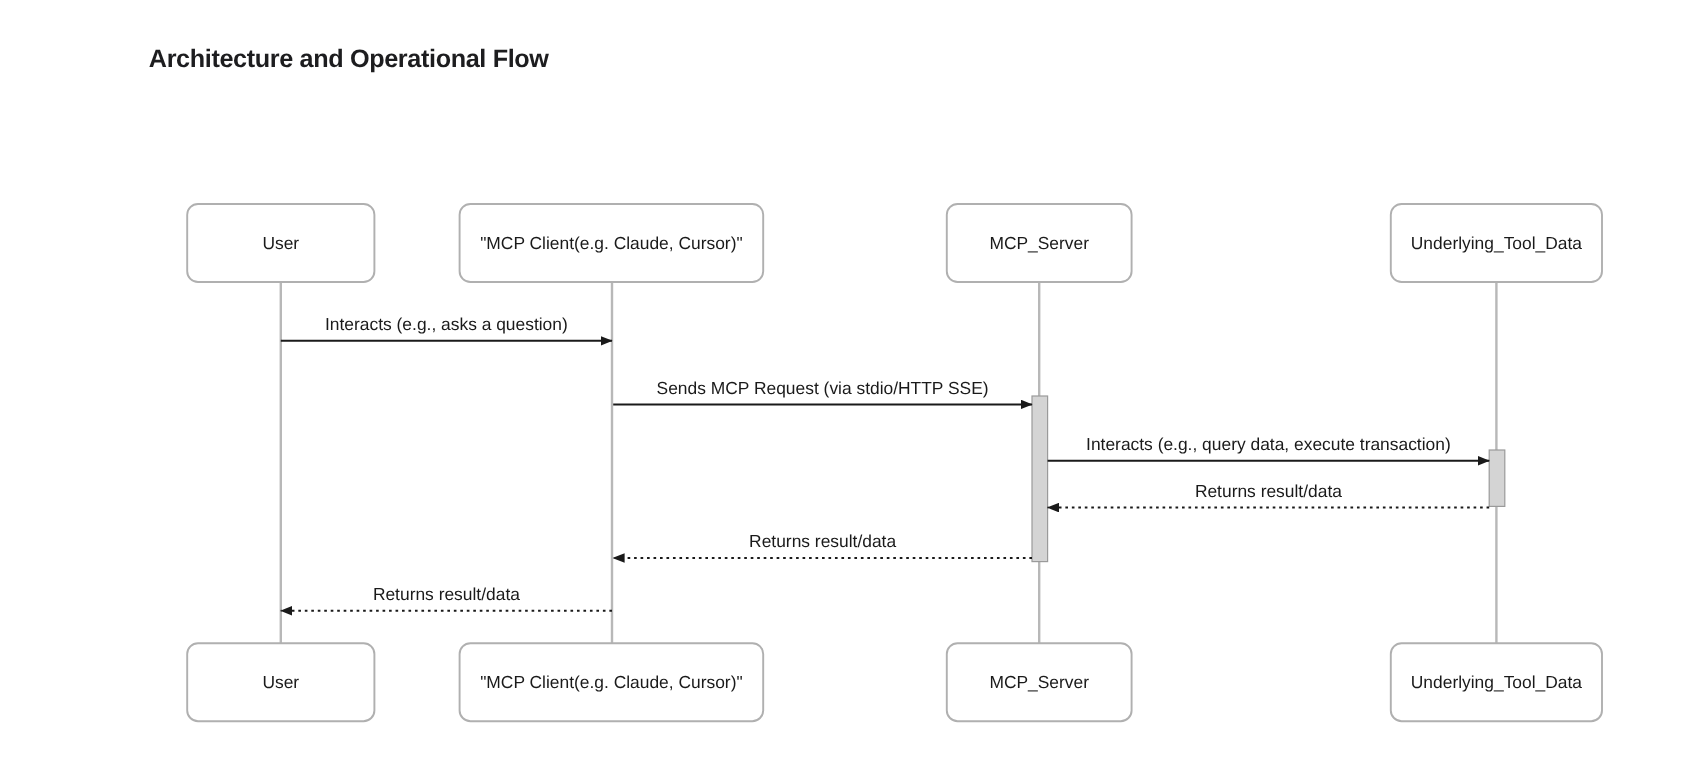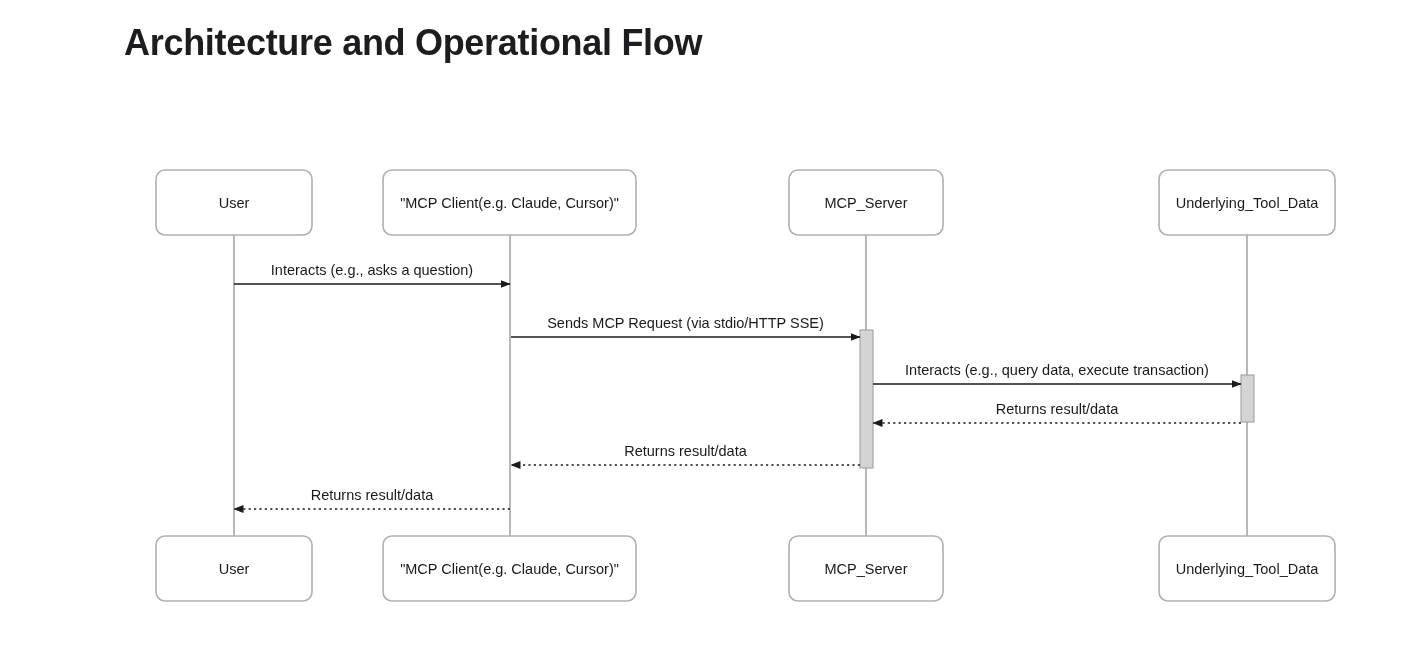--- a/index.html
+++ b/index.html
@@ -10,22 +10,22 @@
   body {
     width: 1414px;
     height: 650px;
     position: relative;
     font-family: "Liberation Sans", sans-serif;
     overflow: hidden;
   }
   #page-title {
     position: absolute;
     left: 124px;
-    top: 22px;
-    font-size: 36px;
+    top: 38px;
+    font-size: 21px;
     font-weight: 700;
     letter-spacing: -0.3px;
     color: #1d1d1f;
     white-space: nowrap;
   }
   #diagram {
     position: absolute;
     left: 0;
     top: 0;
   }

